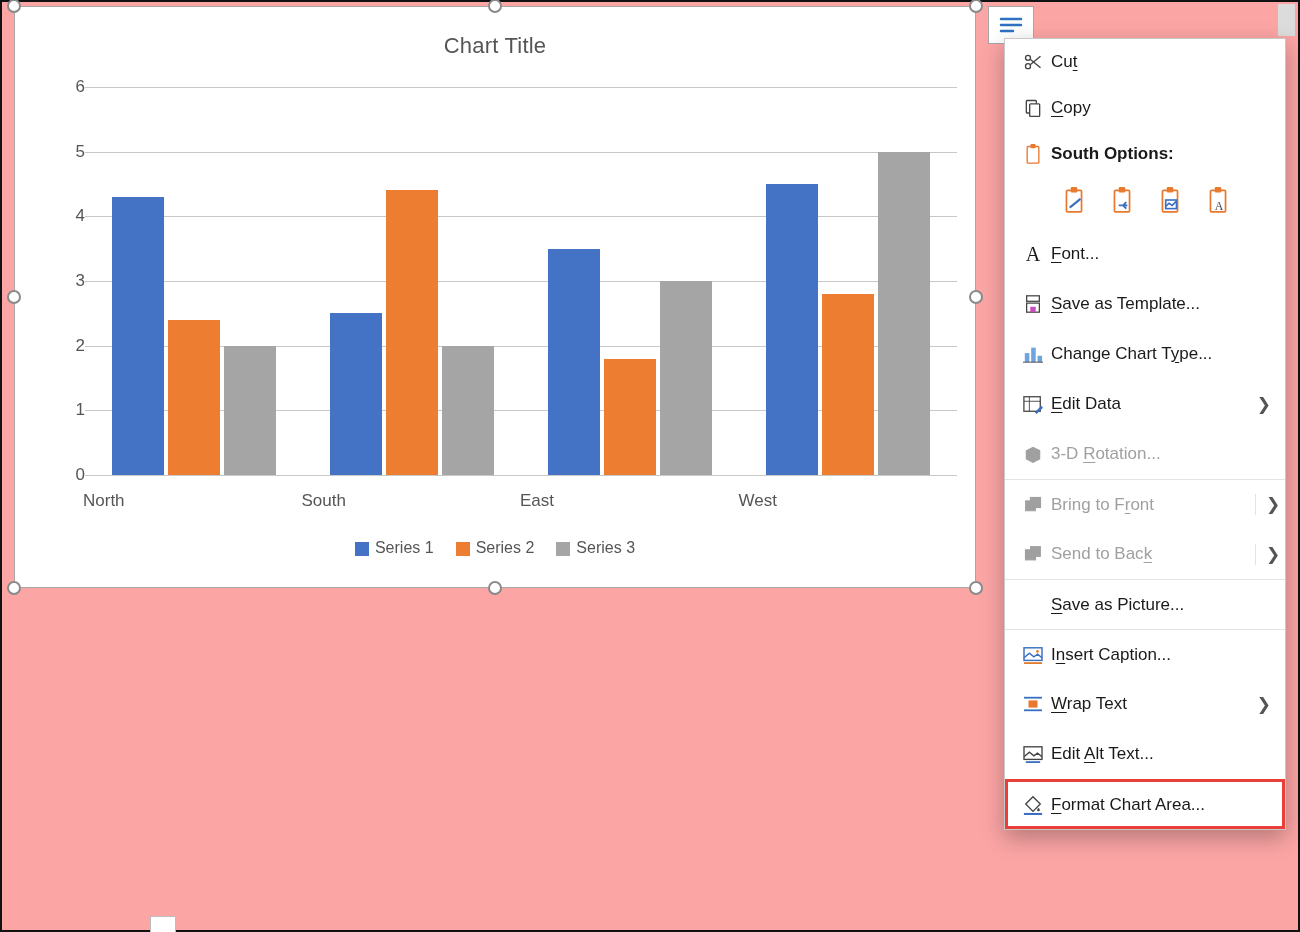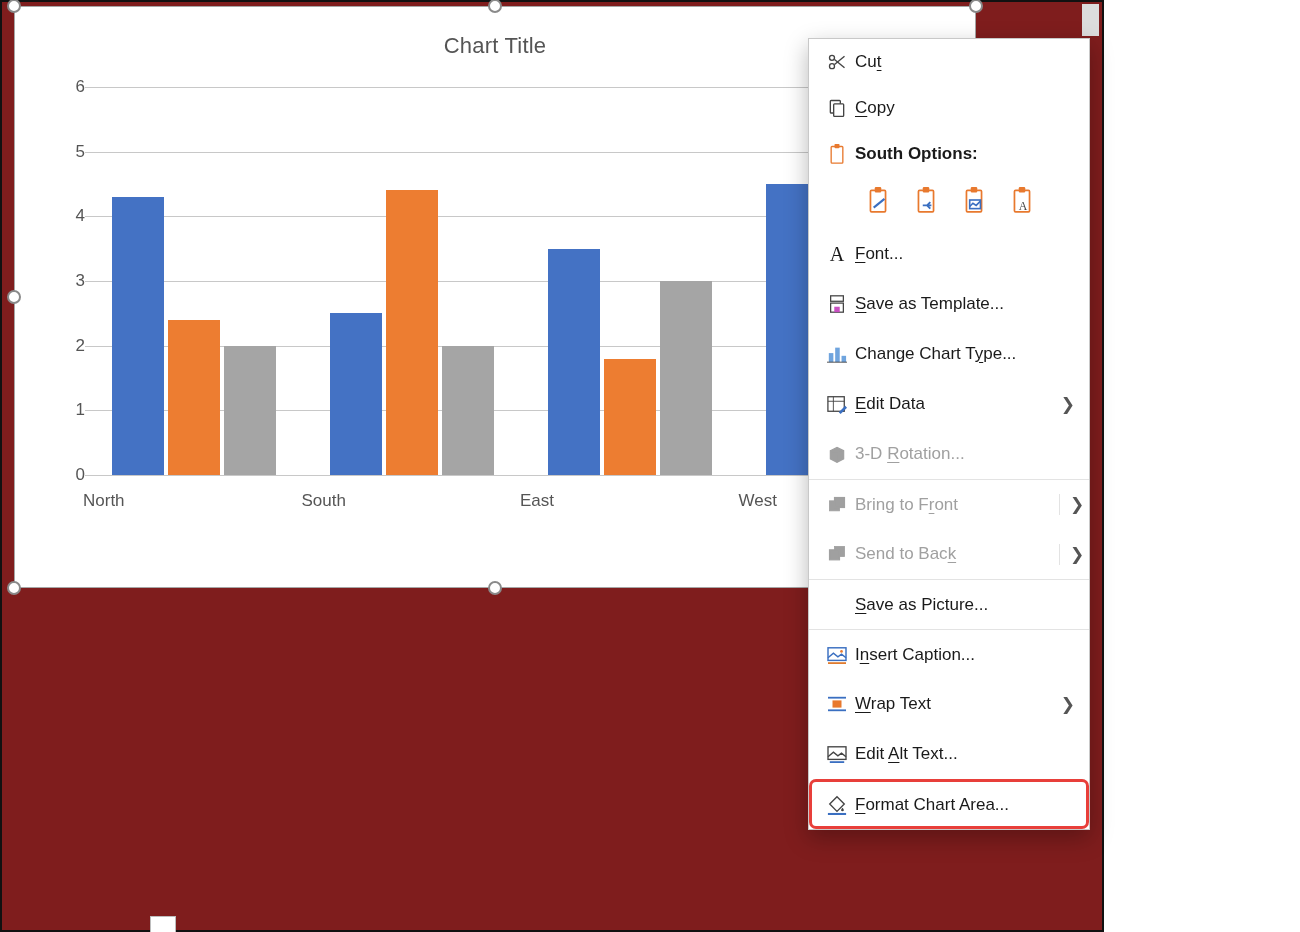--- a/index.html
+++ b/index.html
@@ -1,17 +1,17 @@
 <!DOCTYPE html>
 <html><head>
 <meta charset="utf-8">
 <style>
   * { box-sizing: border-box; }
   html, body { margin:0; padding:0; background:#fff; font-family:"Segoe UI",Arial,sans-serif; height:100%; overflow:hidden;}
-  .canvas { position:relative; width:1104px; height:932px; border:2px solid #111; background:#7f1d1d; }
+  .canvas { position:relative; width:1300px; height:932px; border:2px solid #111; background:#fca5a5; }
 
   
   .chart-obj { position:absolute; left:12px; top:4px; width:962px; height:582px; border:1px solid #a6a6a6; background:#fff;}
   .sel-handle { position:absolute; width:14px; height:14px; border:2px solid #8a8a8a; border-radius:50%; background:#fff;}
   .h-tl{left:-8px; top:-8px;} .h-tm{left:50%; margin-left:-7px; top:-8px;}
   .h-tr{right:-8px; top:-8px;}
   .h-ml{left:-8px; top:50%; margin-top:-7px;} .h-mr{right:-8px; top:50%; margin-top:-7px;}
   .h-bl{left:-8px; bottom:-8px;} .h-bm{left:50%; margin-left:-7px; bottom:-8px;} .h-br{right:-8px; bottom:-8px;}
 
   .chart-title{ text-align:center; font-size:22px; color:#555; padding-top:26px; letter-spacing:.2px;}
@@ -37,21 +37,21 @@
   
   .menu { position:absolute; right:12px; top:36px; width:282px; background:#fff; border:1px solid #c8c8c8; box-shadow:0 8px 22px rgba(0,0,0,.28); font-size:17px; color:#1a1a1a;}
   .mi { display:flex; align-items:center; height:50px; padding:0 14px 0 10px; position:relative; cursor:default;}
   .mi-small { height:46px; }
   .mi .ico { width:36px; display:flex; justify-content:center; align-items:center; flex:none;}
   .mi .lbl { flex:1; }
   .mi .chev { width:16px; text-align:right; color:#555; flex:none;}
   .mi.disabled { color:#a0a0a0;}
   .mi.disabled svg *{stroke:#a0a0a0!important; fill:#a0a0a0!important;}
   .mi.after-sep{border-top:1px solid #e3e3e3;}
-  .mi.highlight{ outline:3px solid #e83f3a; outline-offset:-3px;border-radius:7px;}
+  .mi.highlight{ outline:3px solid #e83f3a; outline-offset:-3px;}
   .mi.bold-label .lbl{font-weight:600;}
   .paste-icons { display:flex; gap:18px; padding:8px 0 14px 54px; }
   .paste-icons .pi{width:30px;height:30px;display:flex;align-items:center;justify-content:center;cursor:pointer;}
   .und { text-decoration:underline; text-underline-offset:3px;}
 
   
   .doc-caret{position:absolute; left:148px; bottom:-2px; width:26px; height:16px; background:#fff; border:1px solid #bdbdbd; border-bottom:none;}
 </style>
 </head>
 <body>
@@ -129,20 +129,25 @@
           </div>
         </div>
     </div>
 
     <div class="x-labels" id="x-labels">
         <div class="x-lab">North</div>
         <div class="x-lab">South</div>
         <div class="x-lab">East</div>
         <div class="x-lab">West</div>
       </div>
+    <div class="legend" id="legend">
+        <div><span class="swatch" style="background: rgb(68, 114, 196);"></span><span>Series 1</span></div>
+        <div><span class="swatch" style="background: rgb(237, 125, 49);"></span><span>Series 2</span></div>
+        <div><span class="swatch" style="background: rgb(165, 165, 165);"></span><span>Series 3</span></div>
+      </div>
   </div>
 
   <div class="menu">
     <div class="mi mi-small">
       <span class="ico">
         <svg width="20" height="20" viewBox="0 0 24 24" fill="none" stroke="#444" stroke-width="1.6">
             <circle cx="6" cy="7" r="3"></circle>
             <circle cx="6" cy="17" r="3"></circle>
             <line x1="9" y1="9" x2="21" y2="19"></line>
             <line x1="9" y1="15" x2="21" y2="5"></line>

